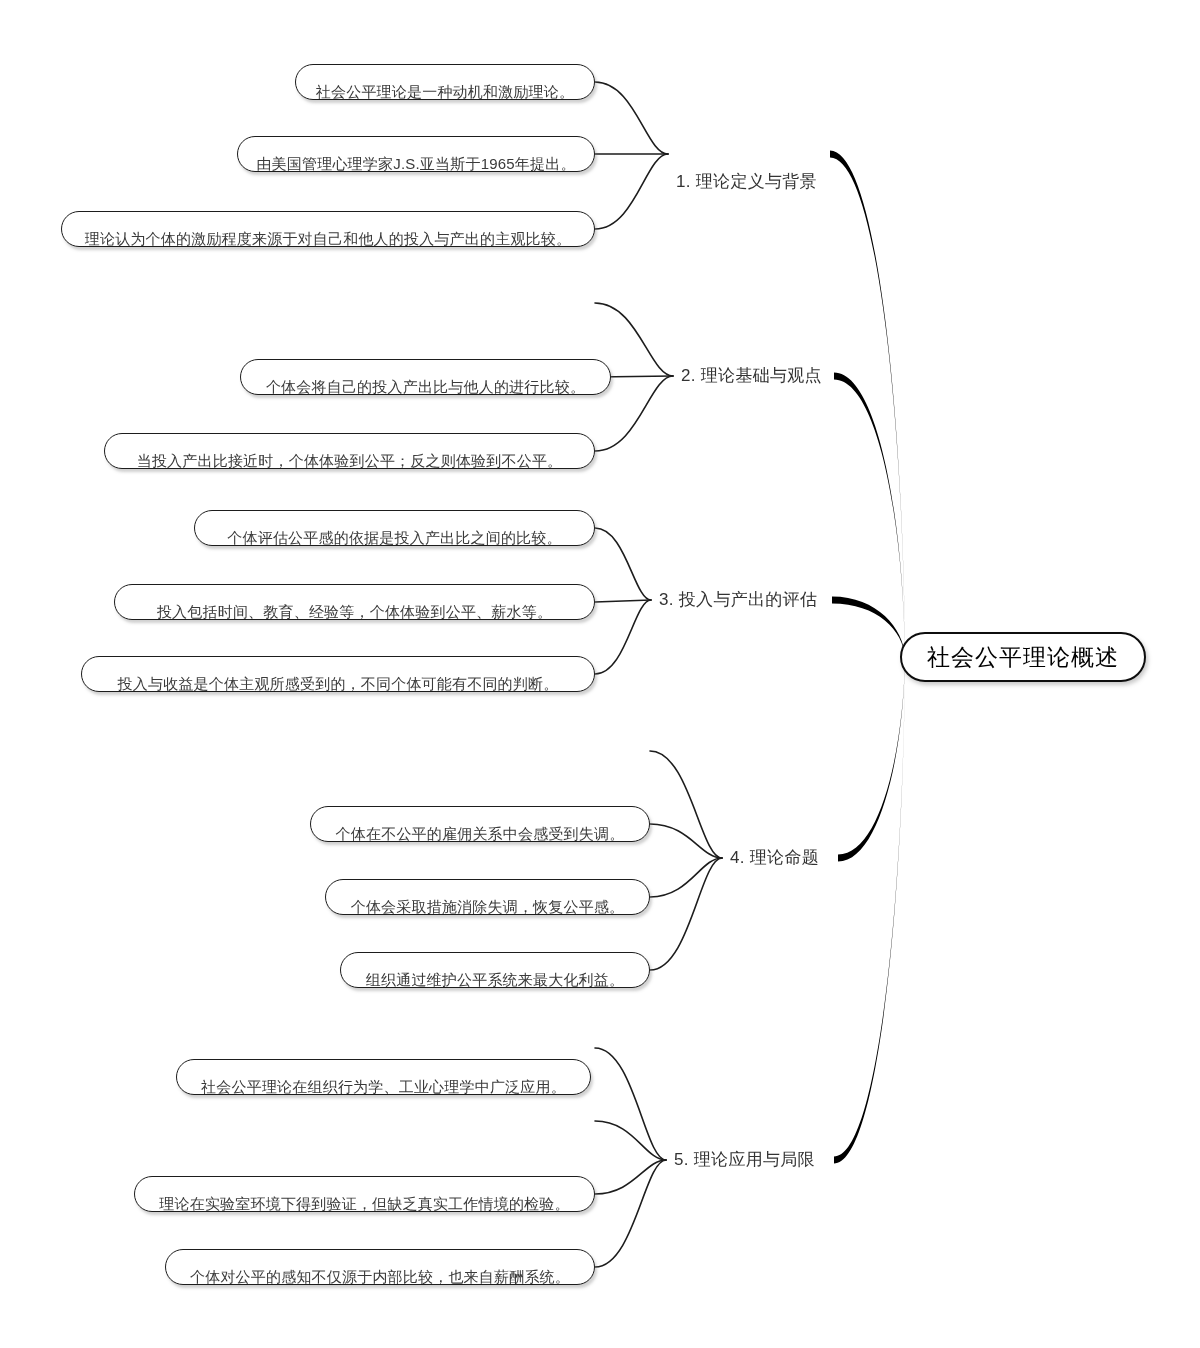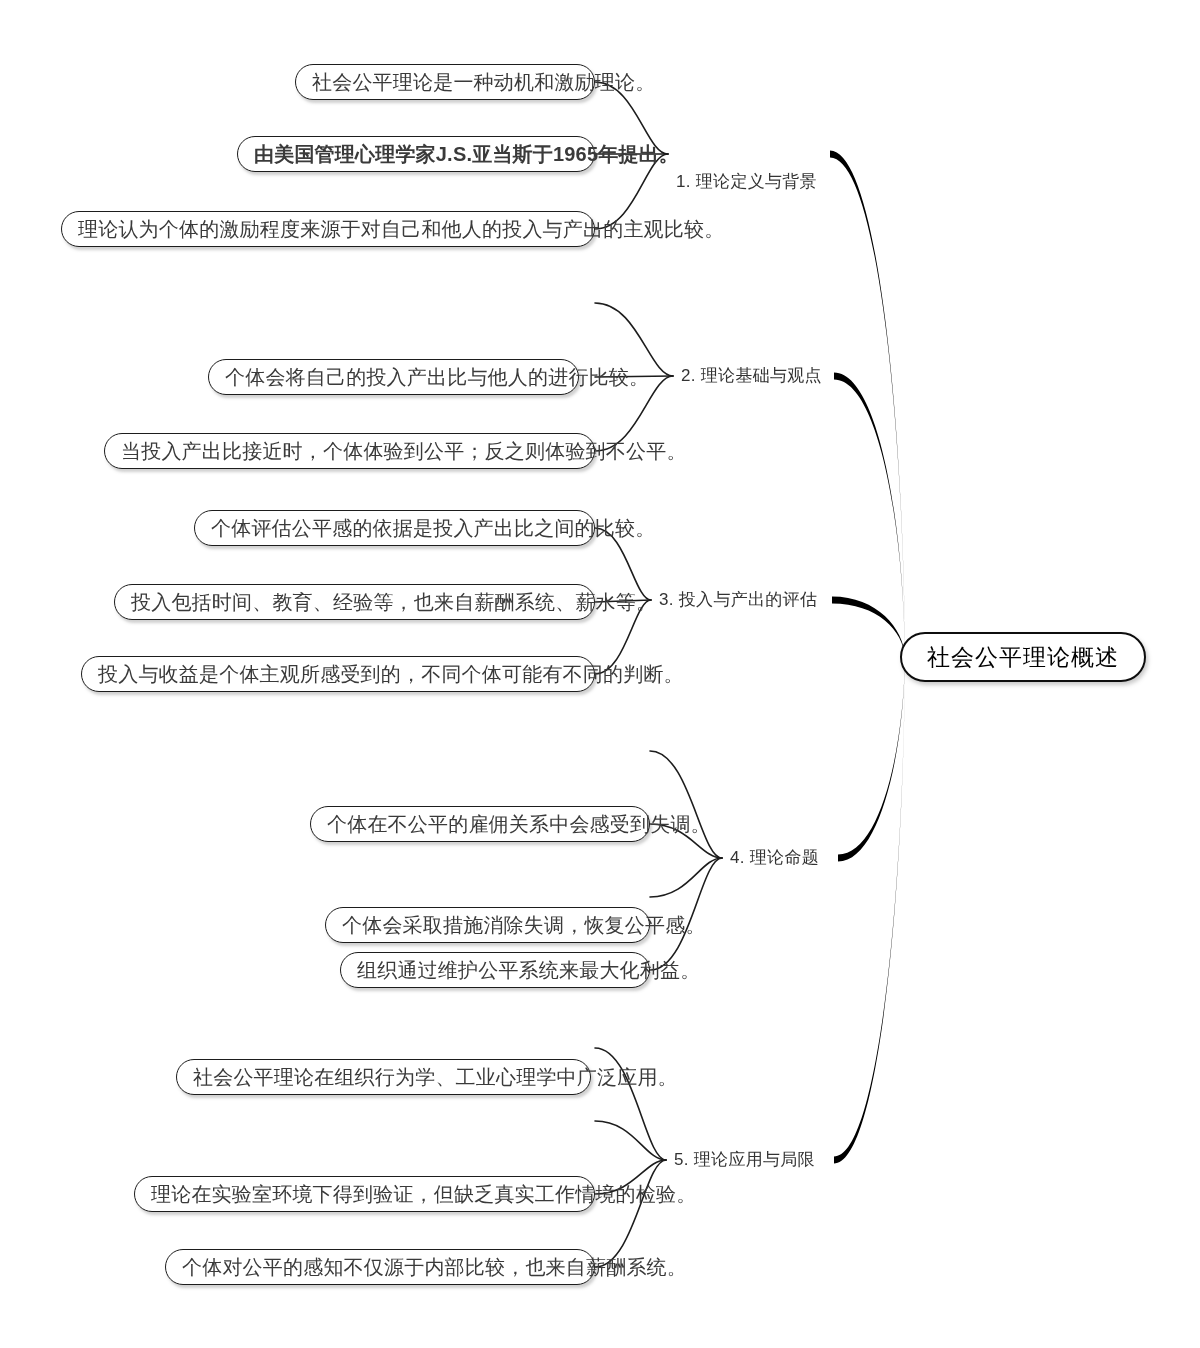--- a/index.html
+++ b/index.html
@@ -27,25 +27,25 @@
   }
   .leaf-node {
     position: absolute;
     box-sizing: border-box;
     height: 36px;
     line-height: 34px;
     border: 1px solid #1d1d1d;
     border-radius: 18px;
     background: #ffffff;
     color: #3a3a3a;
-    font-size: 20px;
+    font-size: 15px;
     letter-spacing: 0.2px;
     text-align: center;
     white-space: nowrap;
-    padding: 0 16px;
+    padding: 10px 16px;
     box-shadow: 2px 3px 3px rgba(120,120,120,0.35);
   }
   .branch-label {
     position: absolute;
     height: 26px;
     line-height: 26px;
     font-size: 17px;
     color: #333333;
     white-space: nowrap;
     letter-spacing: 0.3px;
@@ -102,35 +102,35 @@
         <path d="M 832 596.5 C 877.26 596.5, 903.54 628.74, 905 656.1 L 905 657.9 C 903.54 630.54, 877.26 603.5, 832 603.5 Z"></path>
         <path d="M 838 854.5 C 879.54 854.5, 903.66 752.58, 905 656.1 L 905 657.9 C 903.66 754.38, 879.54 861.5, 838 861.5 Z"></path>
         <path d="M 834 1156.5 C 878.02 1156.5, 903.58 897.5400000000001, 905 656.1 L 905 657.9 C 903.58 899.34, 878.02 1163.5, 834 1163.5 Z"></path>
       </g>
   </svg>
 
   <div class="center-node">社会公平理论概述</div>
 
   <div class="branch-label" style="left:676px; top:141px;margin-top:28px;">1. 理论定义与背景</div>
   <div class="leaf-node" style="left:295px; top:64px; width:300px;">社会公平理论是一种动机和激励理论。</div>
-  <div class="leaf-node" style="left:237px; top:136px; width:358px;font-weight:bold;">由美国管理心理学家J.S.亚当斯于1965年提出。</div>
+  <div class="leaf-node" style="left:237px; top:136px; width:358px;">由美国管理心理学家J.S.亚当斯于1965年提出。</div>
   <div class="leaf-node" style="left:61px; top:211px; width:534px;">理论认为个体的激励程度来源于对自己和他人的投入与产出的主观比较。</div>
 
   <div class="branch-label" style="left:681px; top:363px;">2. 理论基础与观点</div>
-  <div class="leaf-node" style="left:208px; top:359px; width:371px;">个体会将自己的投入产出比与他人的进行比较。</div>
+  <div class="leaf-node" style="left:240px; top:359px; width:371px;">个体会将自己的投入产出比与他人的进行比较。</div>
   <div class="leaf-node" style="left:104px; top:433px; width:491px;">当投入产出比接近时，个体体验到公平；反之则体验到不公平。</div>
 
   <div class="branch-label" style="left:659px; top:587px;">3. 投入与产出的评估</div>
   <div class="leaf-node" style="left:194px; top:510px; width:401px;">个体评估公平感的依据是投入产出比之间的比较。</div>
-  <div class="leaf-node" style="left:114px; top:584px; width:481px;">投入包括时间、教育、经验等，也来自薪酬系统、薪水等。</div>
+  <div class="leaf-node" style="left:114px; top:584px; width:481px;">投入包括时间、教育、经验等，个体体验到公平、薪水等。</div>
   <div class="leaf-node" style="left:81px; top:656px; width:514px;">投入与收益是个体主观所感受到的，不同个体可能有不同的判断。</div>
 
   <div class="branch-label" style="left:730px; top:845px;">4. 理论命题</div>
   <div class="leaf-node" style="left:310px; top:806px; width:340px;">个体在不公平的雇佣关系中会感受到失调。</div>
-  <div class="leaf-node" style="left:325px; top:879px; width:325px;margin-top:28px;">个体会采取措施消除失调，恢复公平感。</div>
+  <div class="leaf-node" style="left:325px; top:879px; width:325px;">个体会采取措施消除失调，恢复公平感。</div>
   <div class="leaf-node" style="left:340px; top:952px; width:310px;">组织通过维护公平系统来最大化利益。</div>
 
   <div class="branch-label" style="left:674px; top:1147px;">5. 理论应用与局限</div>
   <div class="leaf-node" style="left:176px; top:1030px; width:415px;margin-top:29px;">社会公平理论在组织行为学、工业心理学中广泛应用。</div>
   <div class="leaf-node" style="left:134px; top:1176px; width:461px;">理论在实验室环境下得到验证，但缺乏真实工作情境的检验。</div>
   <div class="leaf-node" style="left:165px; top:1249px; width:430px;">个体对公平的感知不仅源于内部比较，也来自薪酬系统。</div>
 
 </div>
 
 </body></html>

